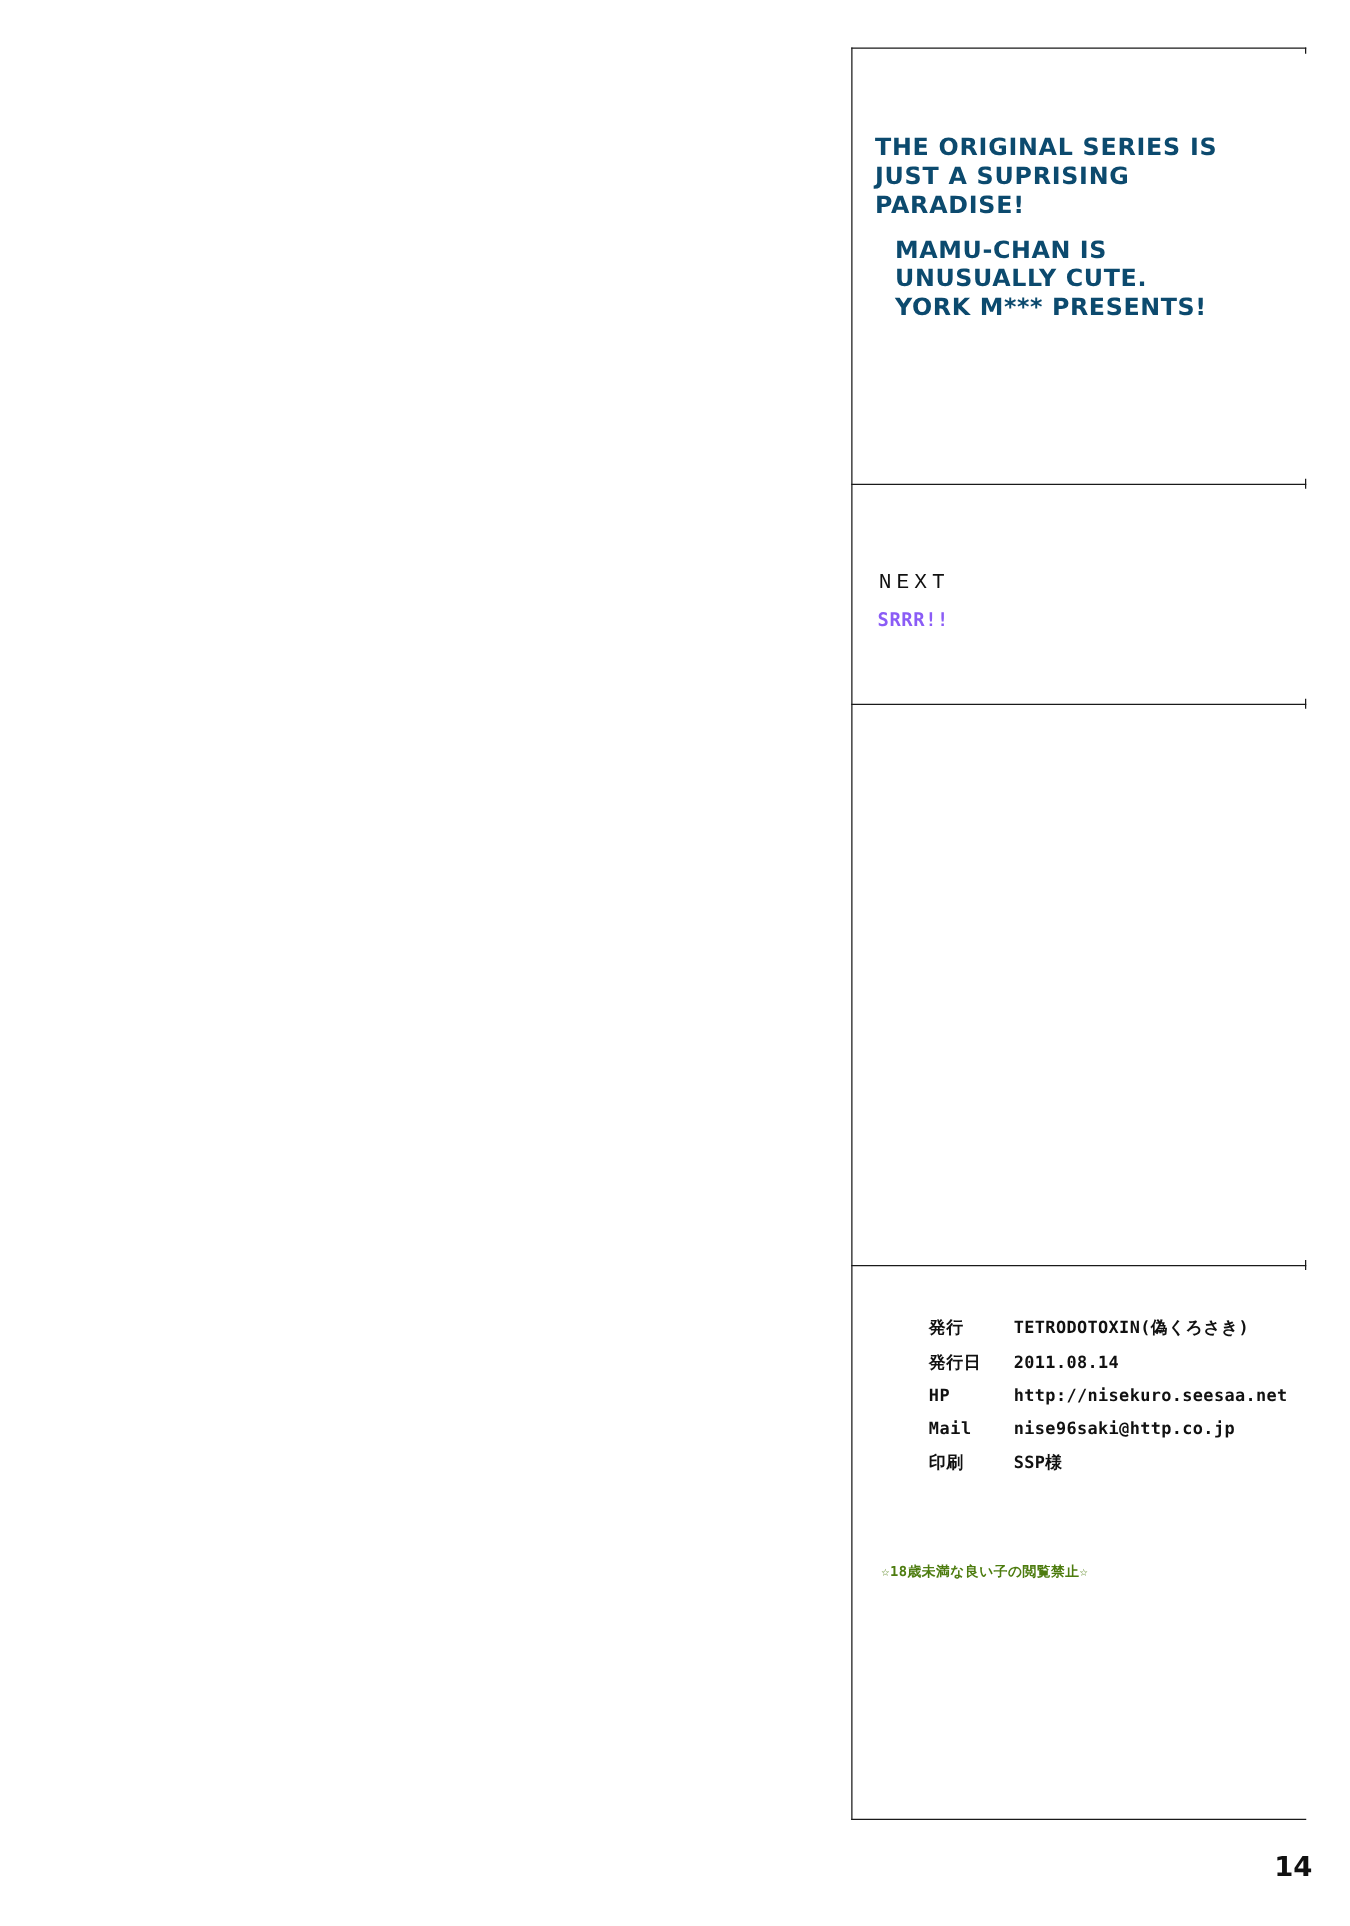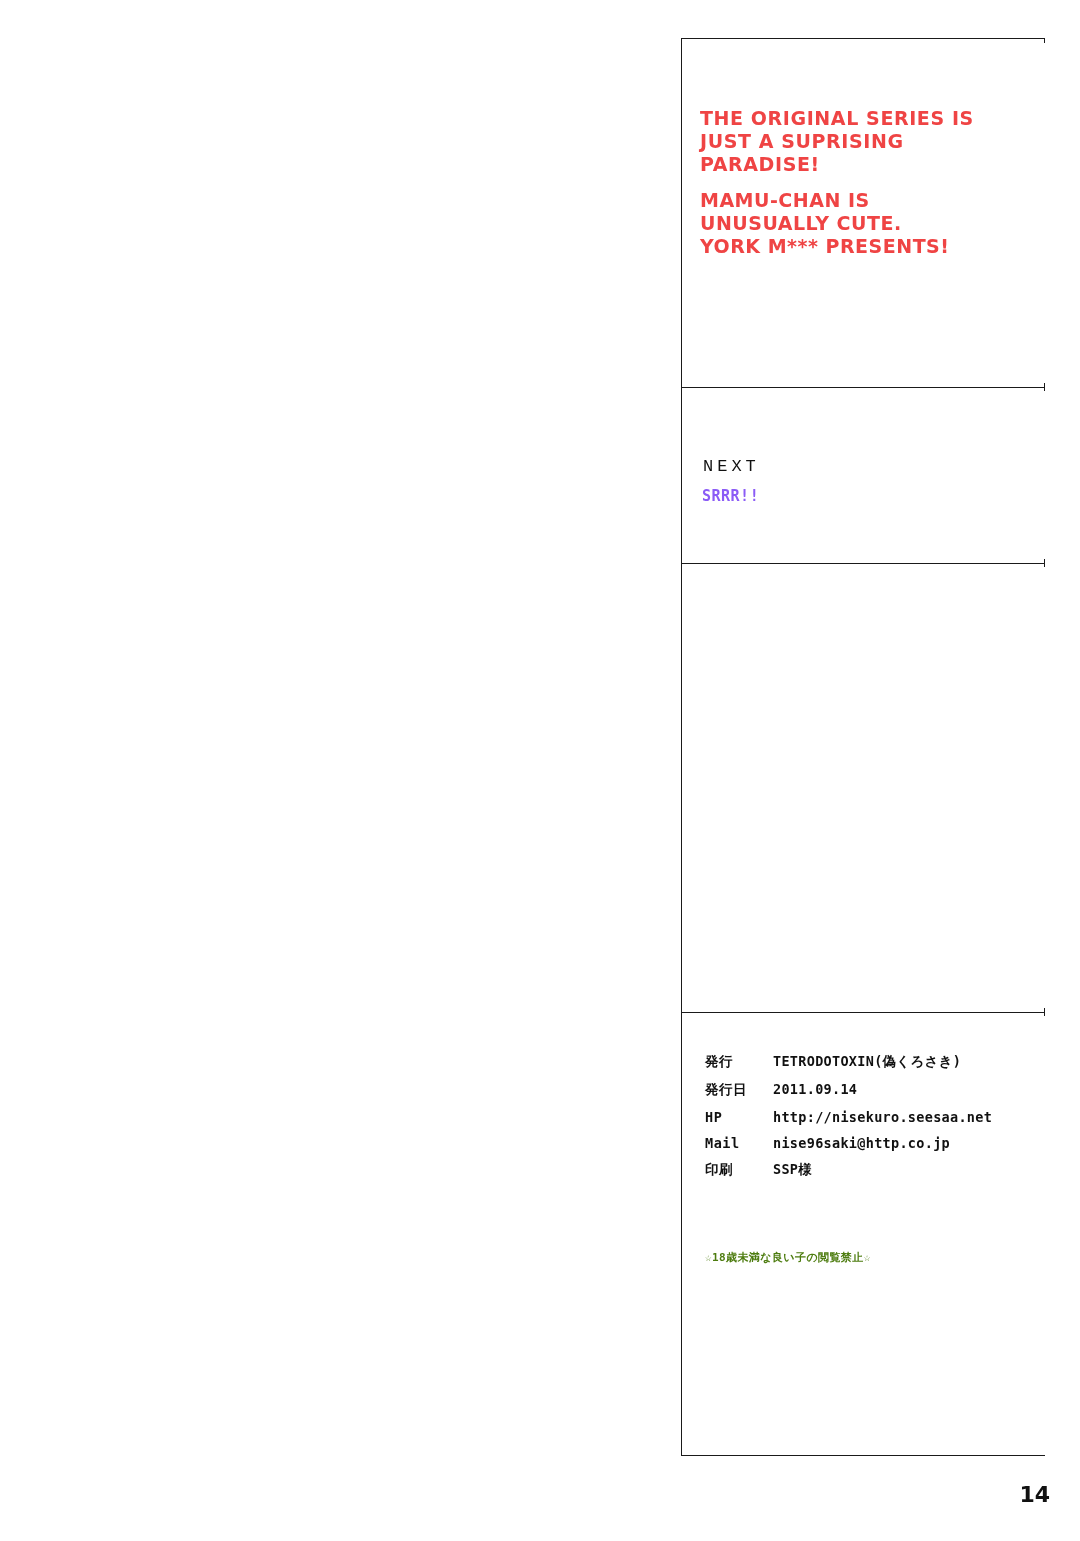--- a/index.html
+++ b/index.html
@@ -35,25 +35,26 @@
   }
 
   
   .comic-text {
     position: absolute;
     font-family: "DejaVu Sans", sans-serif;
     font-weight: 600;
     font-size: 19px;
     line-height: 23px;
     letter-spacing: 0.6px;
-    color: #ef4444;
+    color: #0c4a6e;
     white-space: pre-line;
   }
   .comic-text.block2 {
     letter-spacing: 0.5px;
+    margin-left: 16px;
   }
 
   .next-label {
     position: absolute;
     font-family: Liberation Mono, monospace;
     font-size: 17px;
     letter-spacing: 4px;
     color: #111111;
   }
   .sfx {
@@ -78,20 +79,21 @@
     display: flex;
     align-items: baseline;
     margin-bottom: 10px;
     white-space: nowrap;
   }
   .colophon-label {
     width: 68px;
     flex: 0 0 68px;
     font-weight: 700;
     letter-spacing: 0.5px;
+    margin-left: 38px;
   }
   .colophon-value {
     font-weight: 700;
     letter-spacing: 0.3px;
   }
 
   .notice {
     position: absolute;
     left: 705px;
     top: 1250px;
@@ -145,21 +147,21 @@
 
   <div class="colophon">
 
     <div class="colophon-row">
       <span class="colophon-label">発行</span>
       <span class="colophon-value">TETRODOTOXIN(偽くろさき)</span>
     </div>
 
     <div class="colophon-row">
       <span class="colophon-label">発行日</span>
-      <span class="colophon-value">2011.09.14</span>
+      <span class="colophon-value">2011.08.14</span>
     </div>
 
     <div class="colophon-row">
       <span class="colophon-label">HP</span>
       <span class="colophon-value">http://nisekuro.seesaa.net</span>
     </div>
 
     <div class="colophon-row">
       <span class="colophon-label">Mail</span>
       <span class="colophon-value">nise96saki@http.co.jp</span>

